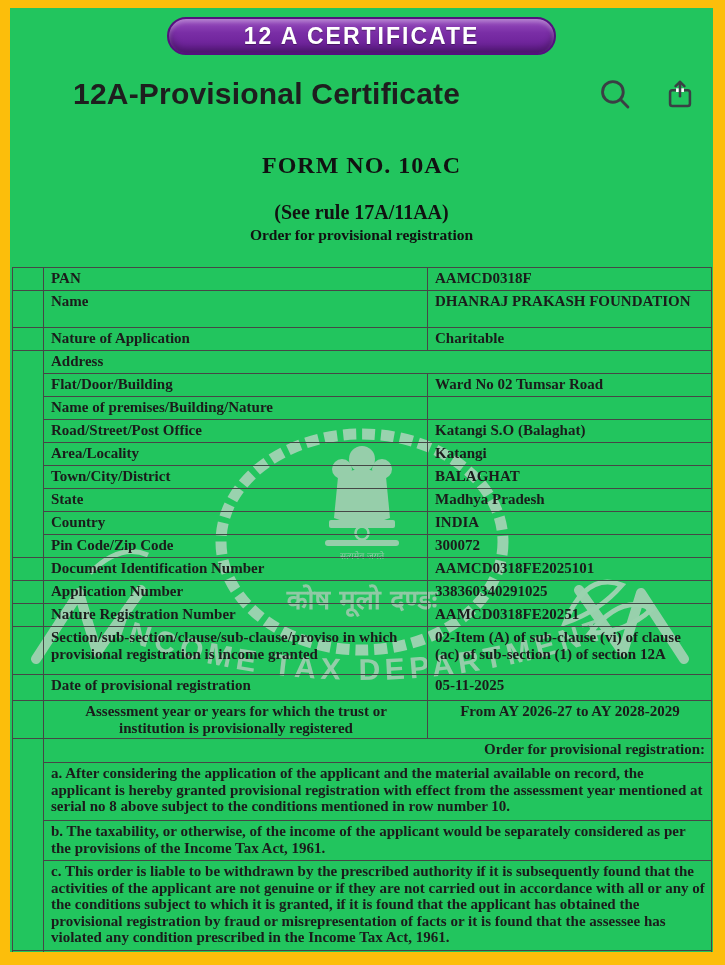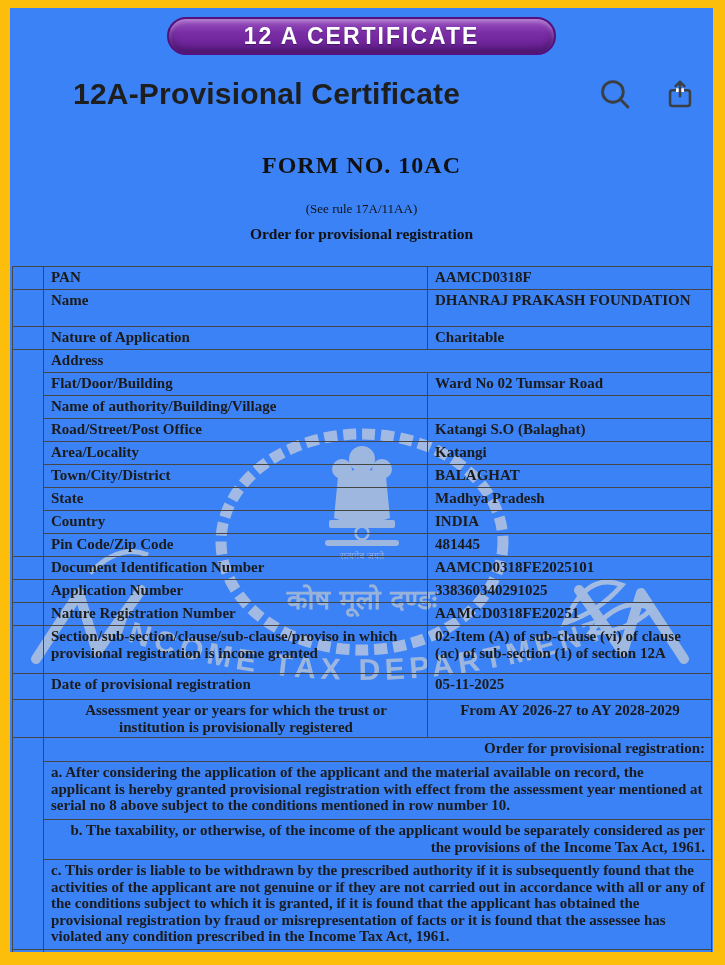--- a/index.html
+++ b/index.html
@@ -1,18 +1,18 @@
 <!DOCTYPE html>
 <html><head>
 <meta charset="utf-8">
 <style>
   * { margin:0; padding:0; box-sizing:border-box; }
   html,body { width:725px; height:965px; background:#fff; }
   .frame {
-    position:relative; width:725px; height:965px; background:#3b82f6;
+    position:relative; width:725px; height:965px; background:#22c55e;
     border-left:10px solid #fcbe0b; border-top:8px solid #fcbe0b;
     border-right:12px solid #fcbe0b; border-bottom:13px solid #fcbe0b;
     overflow:hidden;
     font-family:"Liberation Serif", serif;
   }
   
   .badge {
     width:389px; height:38px; margin:9px auto 0 auto;
     border-radius:19px;
     background:linear-gradient(180deg,#9a50c0 0%, #7a2ea6 40%, #661c93 100%);
@@ -29,22 +29,22 @@
   .titlebar { margin-top:21px; padding-left:63px; padding-right:16px; display:flex; align-items:center; }
   .titlebar h1 {
     font-family:"Liberation Sans", sans-serif; font-weight:bold;
     font-size:30px; color:#1e1e1e; letter-spacing:.2px;
   }
   .titlebar .icons { margin-left:auto; display:flex; align-items:center; gap:30px; }
   .icons svg { display:block; cursor:pointer; }
   
   .form-head { margin-top:40px; text-align:center; color:#111; }
   .form-no { font-size:24px; font-weight:bold; letter-spacing:1px; margin-bottom:22px; }
-  .form-rule { font-size:13px; font-weight:normal; }
-  .form-order { font-size:15.5px; font-weight:bold; margin-top:8px;text-align:center; }
+  .form-rule { font-size:20px; font-weight:bold; }
+  .form-order { font-size:15.5px; font-weight:bold; margin-top:2px;text-align:center; }
   
   .watermark { position:absolute; left:20px; top:415px; width:660px; height:300px; opacity:.65; pointer-events:none; }
   
   table.cert {
     position:relative; border-collapse:collapse; table-layout:fixed;
     width:699px; margin:23px 0 0 2px; background:transparent;
   }
   table.cert td {
     border:1px solid #464646; vertical-align:top;
     font-family:"Liberation Serif", serif; font-weight:bold;
@@ -53,21 +53,21 @@
   }
   td.ser { padding:0; }
   .h-s  { height:23px; }
   .h-nm { height:37px; }
   .h-sec{ height:48px; }
   .h-dt { height:26px; }
   .h-ay { height:38px;text-align:center; }
   .h-oh { height:24px;text-align:right; }
   .para { font-size:15px; line-height:14.8px; padding-top:4px; }
   .h-pa { height:58px;margin-top:48px; }
-  .h-pb { height:40px;text-align:right; }
+  .h-pb { height:40px; }
   .h-pc { height:90px; }
   .h-last { height:22px; }
 </style>
 </head>
 <body>
 
 <div class="frame">
 
   <div class="badge">
     <span>12 A CERTIFICATE</span>
@@ -149,21 +149,21 @@
     </tr>
     <tr class="h-s">
       <td class="ser" rowspan="9"></td>
       <td colspan="2">Address</td>
     </tr>
     <tr class="h-s">
       <td>Flat/Door/Building</td>
       <td>Ward No 02 Tumsar Road</td>
     </tr>
     <tr class="h-s">
-      <td>Name of authority/Building/Village</td>
+      <td>Name of premises/Building/Nature</td>
       <td></td>
     </tr>
     <tr class="h-s">
       <td>Road/Street/Post Office</td>
       <td>Katangi S.O (Balaghat)</td>
     </tr>
     <tr class="h-s">
       <td>Area/Locality</td>
       <td>Katangi</td>
     </tr>
@@ -174,21 +174,21 @@
     <tr class="h-s">
       <td>State</td>
       <td>Madhya Pradesh</td>
     </tr>
     <tr class="h-s">
       <td>Country</td>
       <td>INDIA</td>
     </tr>
     <tr class="h-s">
       <td>Pin Code/Zip Code</td>
-      <td>481445</td>
+      <td>300072</td>
     </tr>
     <tr class="h-s">
       <td class="ser"></td>
       <td>Document Identification Number</td>
       <td>AAMCD0318FE2025101</td>
     </tr>
     <tr class="h-s">
       <td class="ser"></td>
       <td>Application Number</td>
       <td>338360340291025</td>

